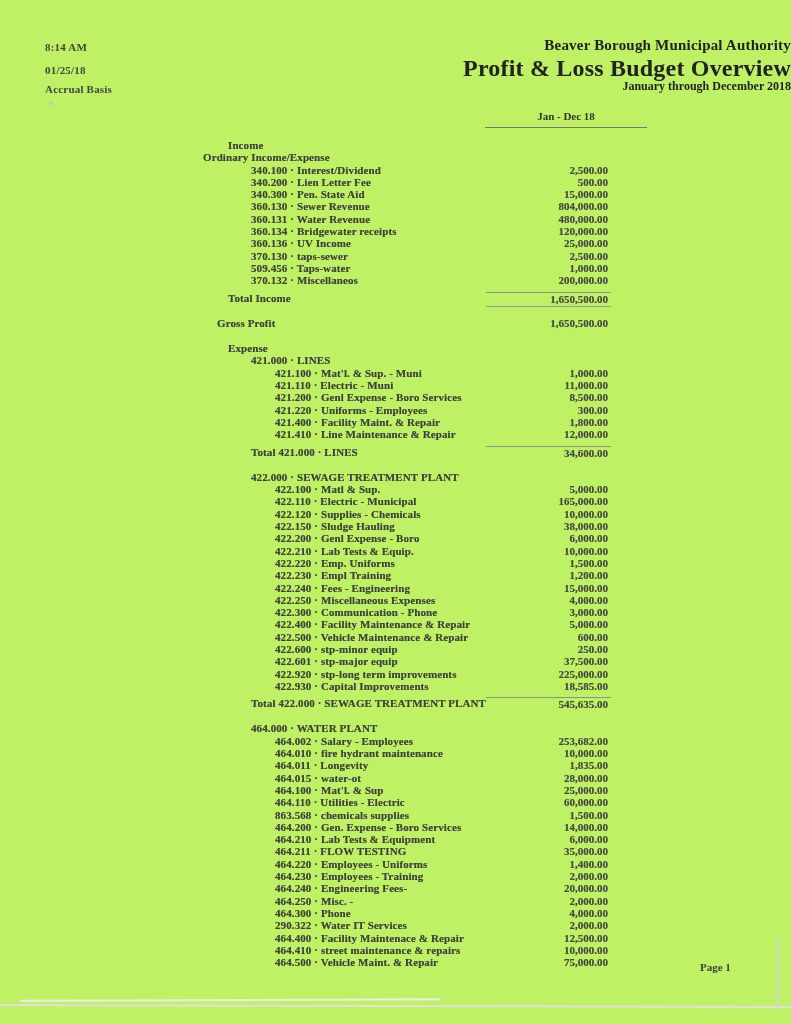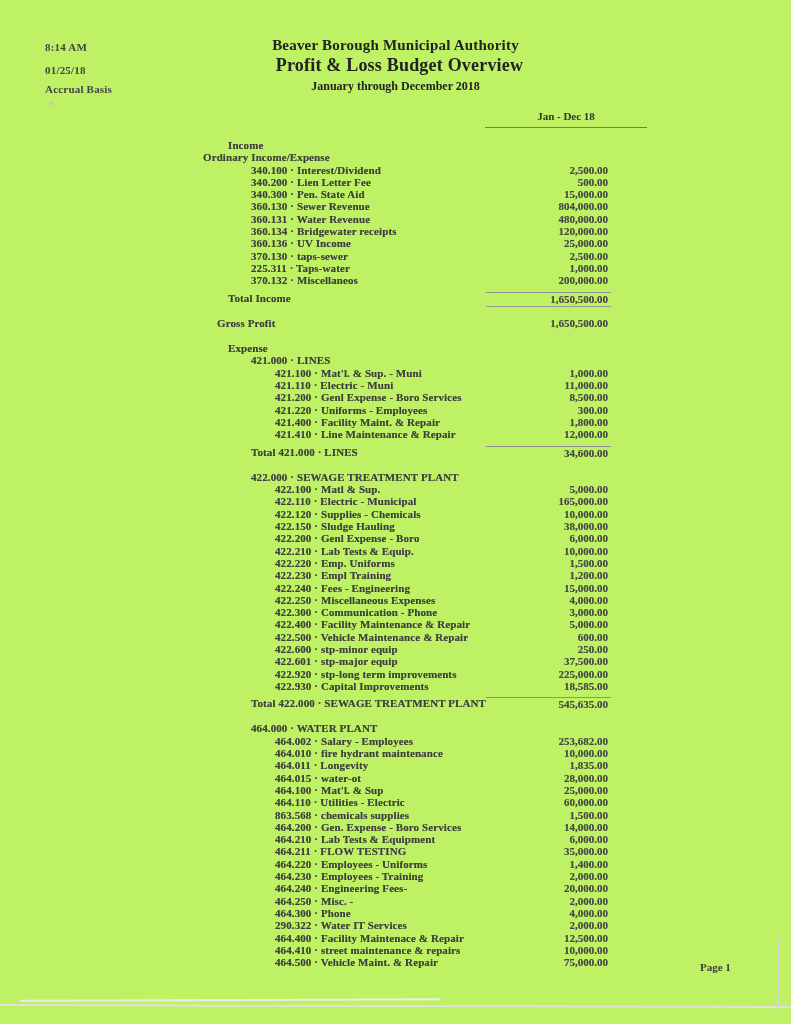--- a/index.html
+++ b/index.html
@@ -11,23 +11,23 @@
     font-family:Liberation Serif, serif;
     color:#3a3a3a;
   }
   
   .meta-line{position:absolute;left:45px;font-size:11px;font-weight:700;color:#444;letter-spacing:.2px;}
   #meta-time{top:41px;}
   #meta-date{top:64px;}
   #meta-basis{top:83px;}
   .meta-mark{position:absolute;left:49px;top:102px;width:4px;height:3px;background:#c2c2c2;border-radius:50%;}
   
-  .title{position:absolute;left:0;right:0;text-align:center;color:#222;font-weight:700;}
+  .title{position:absolute;left:0;right:0;text-align:right;color:#222;font-weight:700;}
   #title-company{top:37px;font-size:15px;letter-spacing:.2px;}
-  #title-report{top:55px;font-size:18px;letter-spacing:.2px;padding-left:8px;}
+  #title-report{top:55px;font-size:24px;letter-spacing:.2px;padding-left:8px;}
   #title-period{top:79px;font-size:12px;}
   
   .colhead{
     position:absolute;top:110px;left:485px;width:162px;height:17px;
     text-align:center;font-size:11px;font-weight:700;color:#333;
     border-bottom:1.5px solid #777;
   }
   
   .rows{position:absolute;top:139px;left:0;width:791px;}
   .row{position:relative;height:12.3px;line-height:12.3px;font-size:11px;font-weight:700;color:#3f3f3f;white-space:nowrap;}
@@ -74,21 +74,21 @@
       <div class="row"><span class="lbl ind1">Income</span></div>
       <div class="row"><span class="lbl ind0">Ordinary Income/Expense</span></div>
       <div class="row"><span class="lbl ind2">340.100 · Interest/Dividend</span><span class="amt">2,500.00</span></div>
       <div class="row"><span class="lbl ind2">340.200 · Lien Letter Fee</span><span class="amt">500.00</span></div>
       <div class="row"><span class="lbl ind2">340.300 · Pen. State Aid</span><span class="amt">15,000.00</span></div>
       <div class="row"><span class="lbl ind2">360.130 · Sewer Revenue</span><span class="amt">804,000.00</span></div>
       <div class="row"><span class="lbl ind2">360.131 · Water Revenue</span><span class="amt">480,000.00</span></div>
       <div class="row"><span class="lbl ind2">360.134 · Bridgewater receipts</span><span class="amt">120,000.00</span></div>
       <div class="row"><span class="lbl ind2">360.136 · UV Income</span><span class="amt">25,000.00</span></div>
       <div class="row"><span class="lbl ind2">370.130 · taps-sewer</span><span class="amt">2,500.00</span></div>
-      <div class="row"><span class="lbl ind2">225.311 · Taps-water</span><span class="amt">1,000.00</span></div>
+      <div class="row"><span class="lbl ind2">509.456 · Taps-water</span><span class="amt">1,000.00</span></div>
       <div class="row"><span class="lbl ind2">370.132 · Miscellaneos</span><span class="amt">200,000.00</span></div>
       <div class="row total u"><span class="lbl ind1">Total Income</span><span class="amt">1,650,500.00</span></div>
       <div class="row gross"><span class="lbl ind1">Gross Profit</span><span class="amt">1,650,500.00</span></div>
       <div class="row gap"><span class="lbl ind1">Expense</span></div>
       <div class="row"><span class="lbl ind2">421.000 · LINES</span></div>
       <div class="row"><span class="lbl ind3">421.100 · Mat'l. &amp; Sup. - Muni</span><span class="amt">1,000.00</span></div>
       <div class="row"><span class="lbl ind3">421.110 · Electric - Muni</span><span class="amt">11,000.00</span></div>
       <div class="row"><span class="lbl ind3">421.200 · Genl Expense - Boro Services</span><span class="amt">8,500.00</span></div>
       <div class="row"><span class="lbl ind3">421.220 · Uniforms - Employees</span><span class="amt">300.00</span></div>
       <div class="row"><span class="lbl ind3">421.400 · Facility Maint. &amp; Repair</span><span class="amt">1,800.00</span></div>

